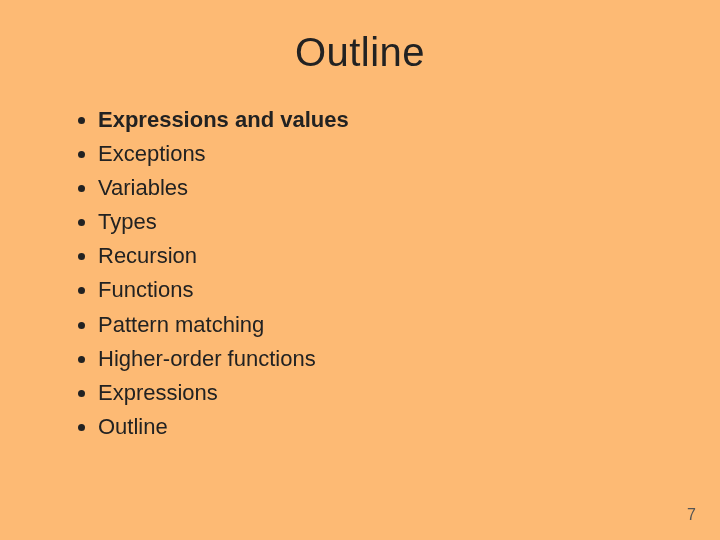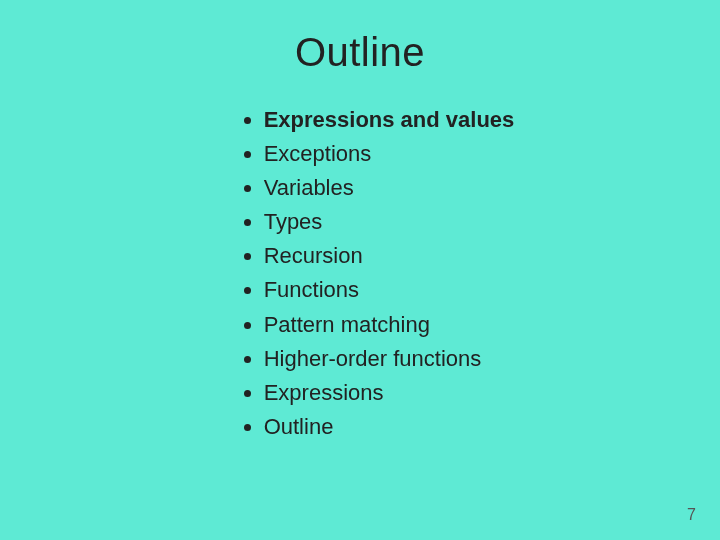--- a/index.html
+++ b/index.html
@@ -13,42 +13,42 @@
       height: 540px;
       background-color: #ffffff;
       font-family: Arial, Helvetica, sans-serif;
       overflow: hidden;
       position: relative;
     }
 
     .slide {
       width: 720px;
       height: 540px;
-      background: #5eead4;
+      background: #fdba74;
       display: flex;
       flex-direction: column;
       align-items: center;
       padding: 30px 40px 30px 40px;
       position: relative;
     }
 
     .slide-title {
       font-size: 40px;
       font-weight: normal;
       color: #222222;
       margin-bottom: 28px;
       text-align: center;
       letter-spacing: 0.5px;
     }
 
     .content-area {
       width: 100%;
       display: flex;
       flex-direction: column;
-      align-items: center;
+      align-items: flex-start;
       padding-left: 30px;
     }
 
     .bullet-list {
       list-style: disc;
       padding-left: 28px;
       color: #222222;
     }
 
     .bullet-list li {

